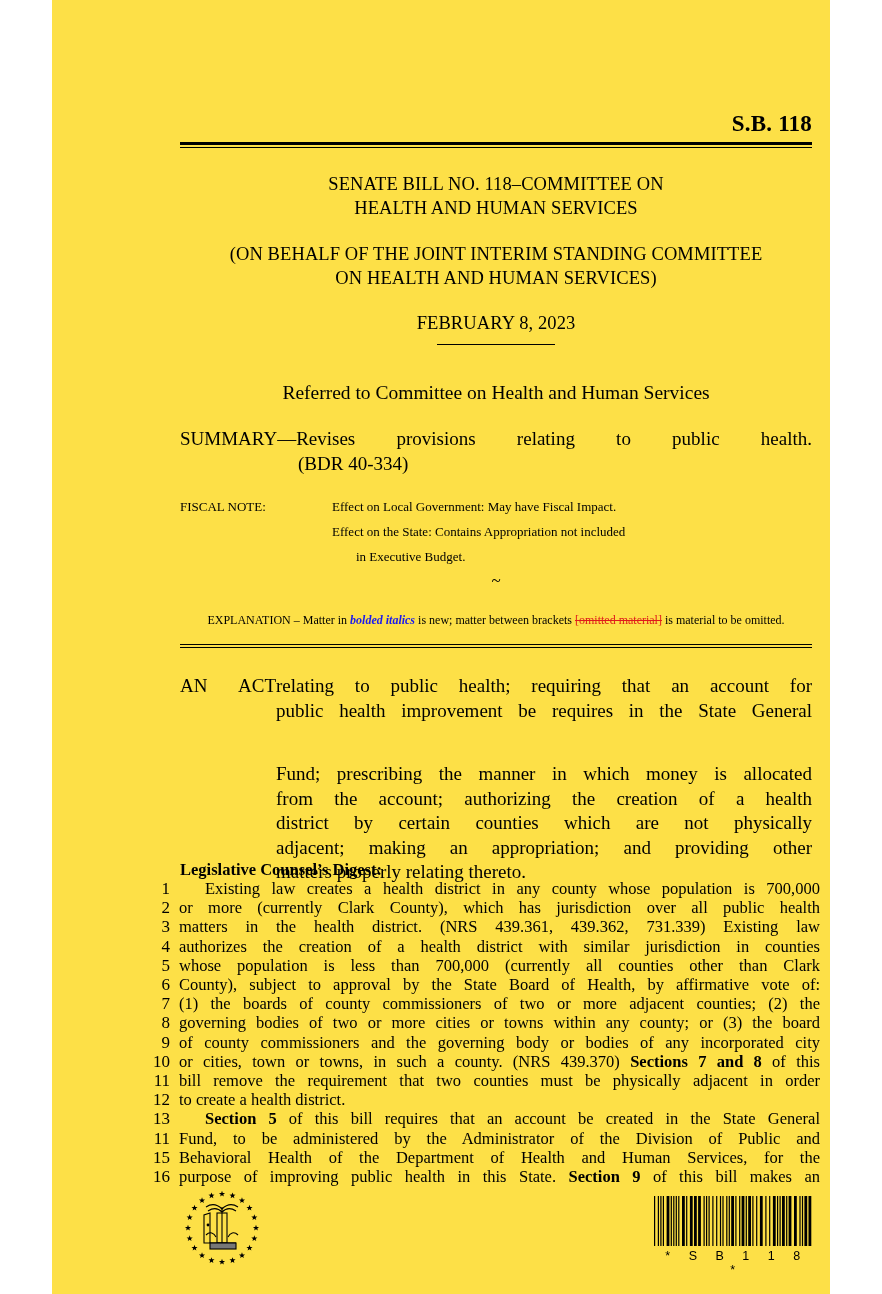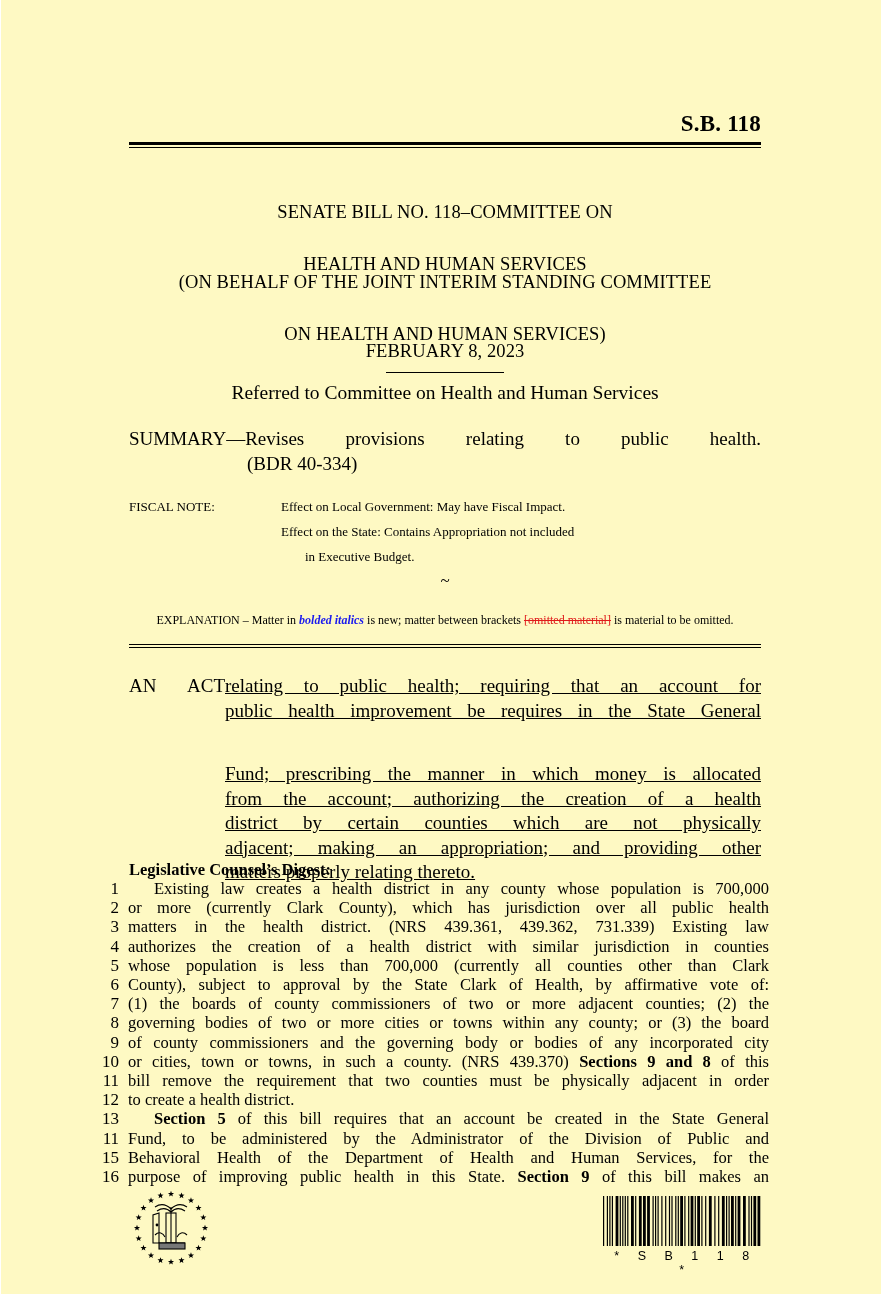--- a/index.html
+++ b/index.html
@@ -7,24 +7,24 @@
     margin: 0;
     padding: 0;
     background: #ffffff;
   }
   body {
     font-family: "Liberation Serif", "DejaVu Serif", serif;
     color: #000000;
   }
   .page {
     position: relative;
-    width: 880px;
+    width: 778px;
     height: 1294px;
     margin: 0 auto;
-    background: #fef9c3;
+    background: #fde047;
     overflow: hidden;
   }
 
   
   .billno-wrap {
     position: absolute;
     left: 128px;
     top: 112px;
     width: 632px;
   }
@@ -51,21 +51,20 @@
   .center-block {
     position: absolute;
     left: 128px;
     width: 632px;
     text-align: center;
   }
   .smallcaps-line {
     font-size: 18.5px;
     line-height: 24px;
     letter-spacing: 0.1px;
-    margin-top: 28px;
   }
 
   .referred {
     font-size: 19.5px;
     line-height: 26px;
   }
 
   .shortrule {
     width: 118px;
     height: 0;
@@ -144,21 +143,20 @@
   }
   .anact-label {
     float: left;
     width: 96px;
     text-align: justify;
     text-align-last: justify;
   }
   .anact-body {
     margin-left: 96px;
     text-align: justify;
-    text-decoration: underline;
   }
 
   
   .digest {
     position: absolute;
     left: 88px;
     width: 680px;
   }
   .digest-title {
     margin-left: 40px;
@@ -312,37 +310,37 @@
         <div class="digest-line">
           <span class="lineno">4</span>
           <span class="linetext">authorizes the creation of a health district with similar jurisdiction in counties</span>
         </div>
         <div class="digest-line">
           <span class="lineno">5</span>
           <span class="linetext">whose population is less than 700,000 (currently all counties other than Clark</span>
         </div>
         <div class="digest-line">
           <span class="lineno">6</span>
-          <span class="linetext">County), subject to approval by the State Clark of Health, by affirmative vote of:</span>
+          <span class="linetext">County), subject to approval by the State Board of Health, by affirmative vote of:</span>
         </div>
         <div class="digest-line">
           <span class="lineno">7</span>
           <span class="linetext">(1) the boards of county commissioners of two or more adjacent counties; (2) the</span>
         </div>
         <div class="digest-line">
           <span class="lineno">8</span>
           <span class="linetext">governing bodies of two or more cities or towns within any county; or (3) the board</span>
         </div>
         <div class="digest-line">
           <span class="lineno">9</span>
           <span class="linetext">of county commissioners and the governing body or bodies of any incorporated city</span>
         </div>
         <div class="digest-line">
           <span class="lineno">10</span>
-          <span class="linetext">or cities, town or towns, in such a county. (NRS 439.370) <b>Sections 9 and 8</b> of this</span>
+          <span class="linetext">or cities, town or towns, in such a county. (NRS 439.370) <b>Sections 7 and 8</b> of this</span>
         </div>
         <div class="digest-line">
           <span class="lineno">11</span>
           <span class="linetext">bill remove the requirement that two counties must be physically adjacent in order</span>
         </div>
         <div class="digest-line">
           <span class="lineno">12</span>
           <span class="linetext noj">to create a health district.</span>
         </div>
         <div class="digest-line">

